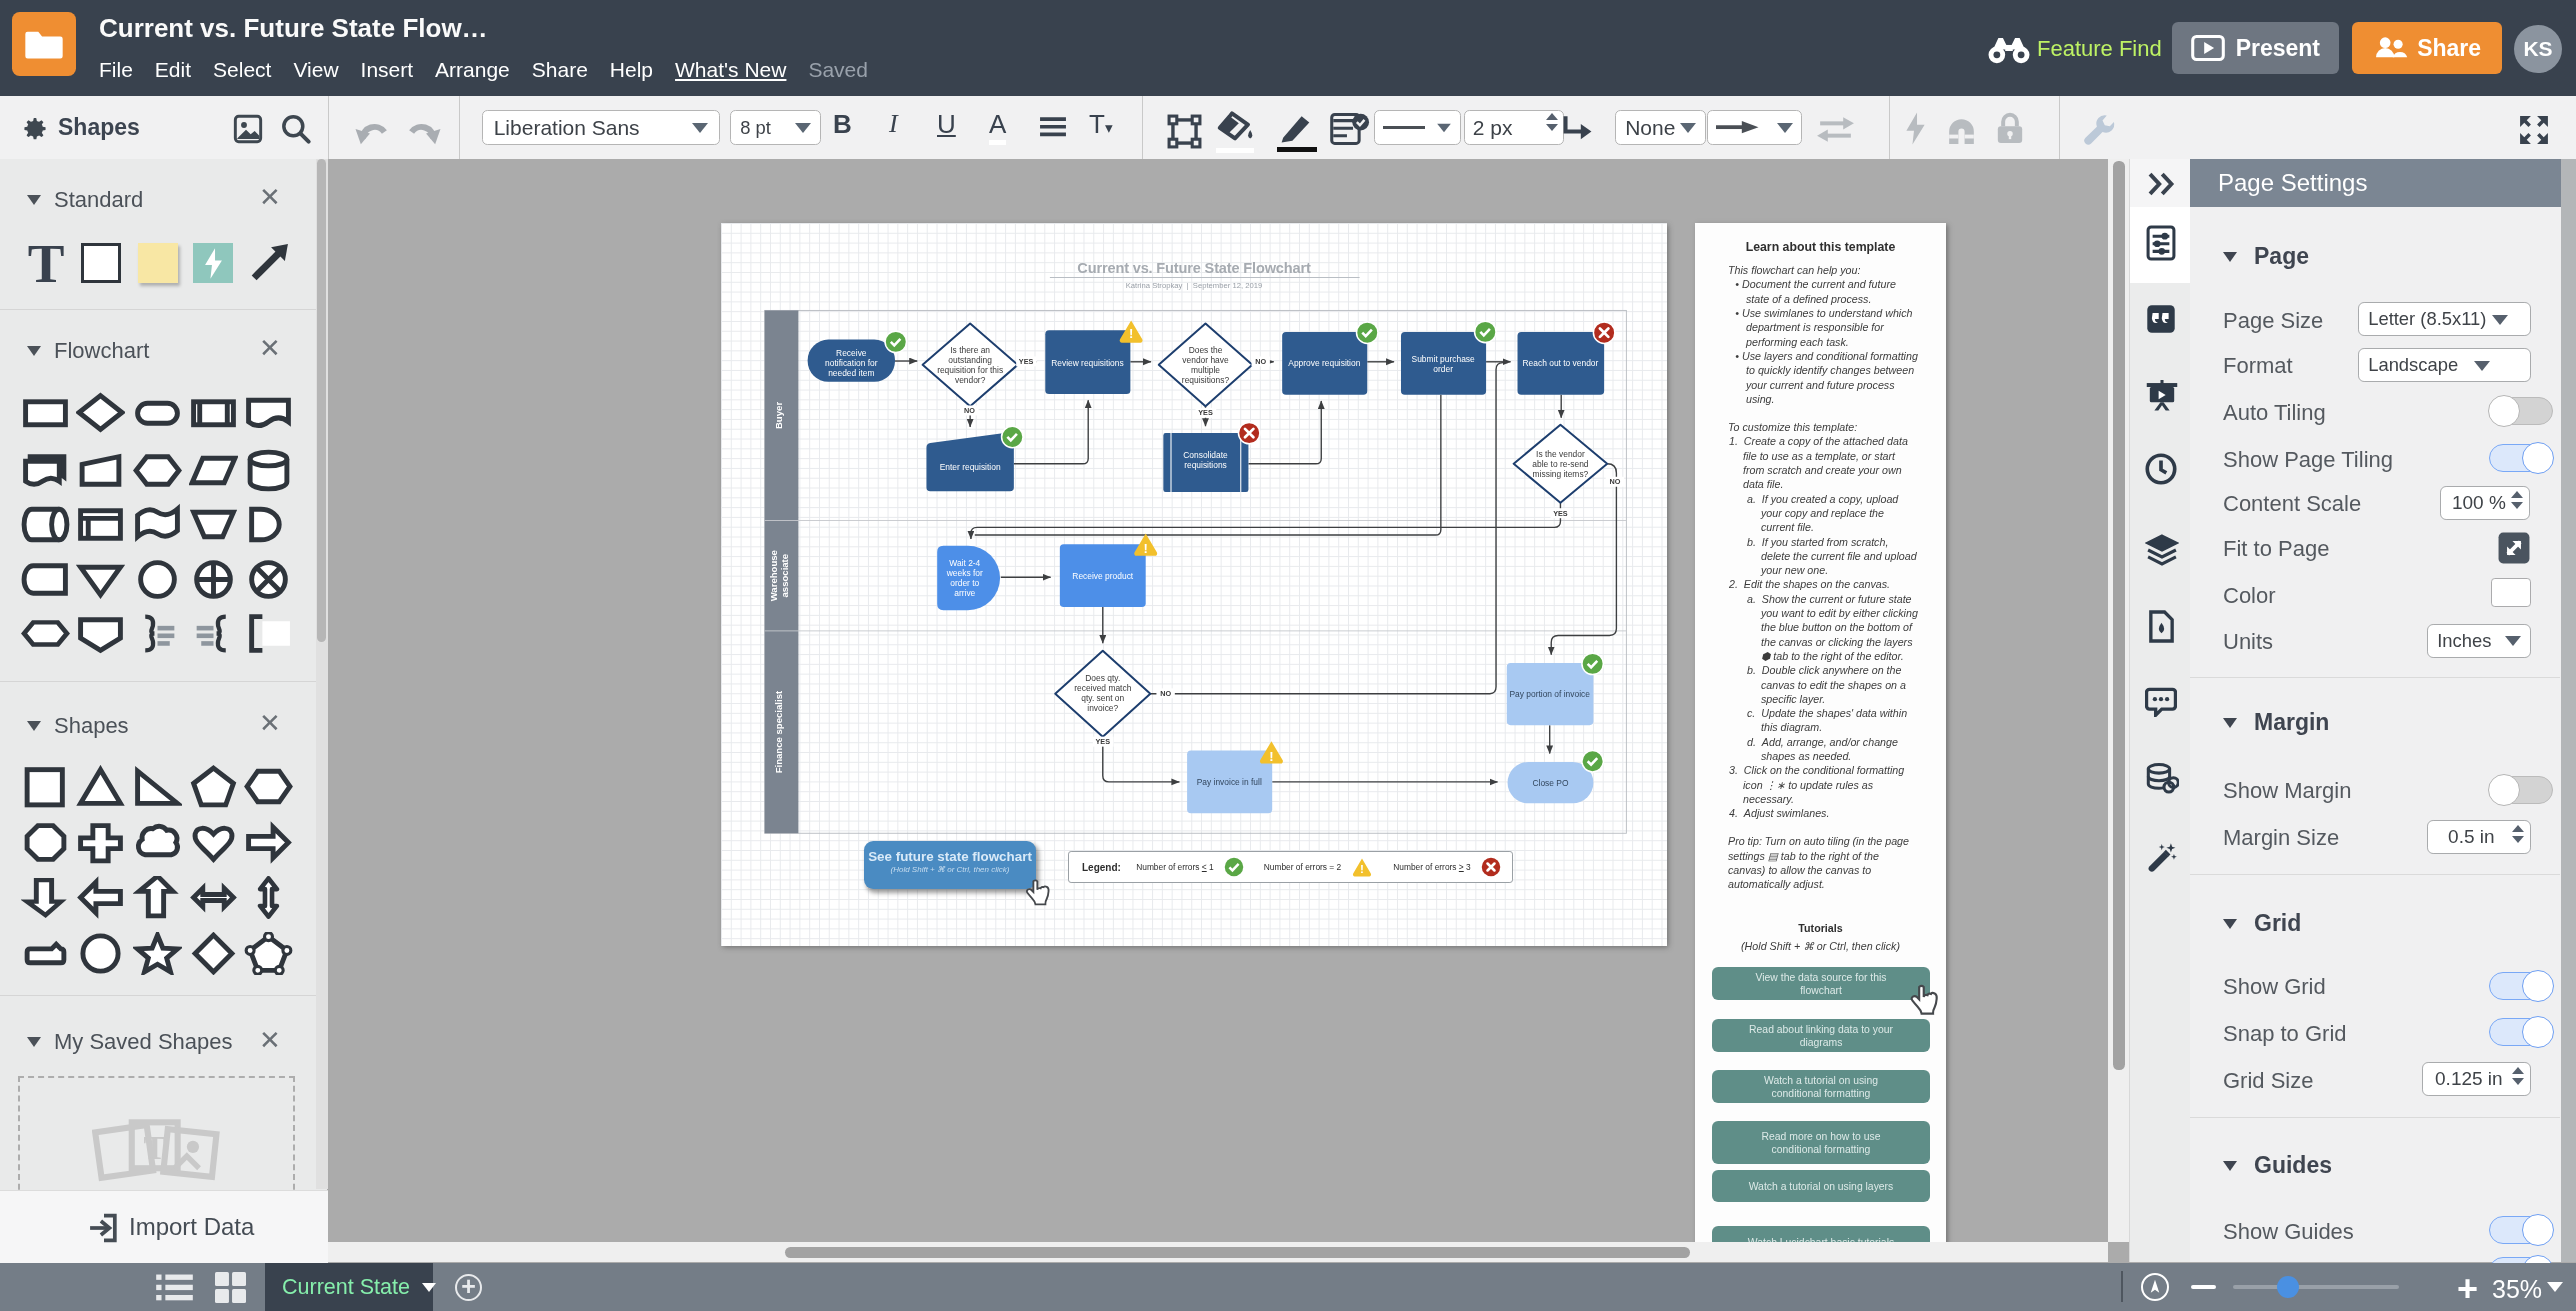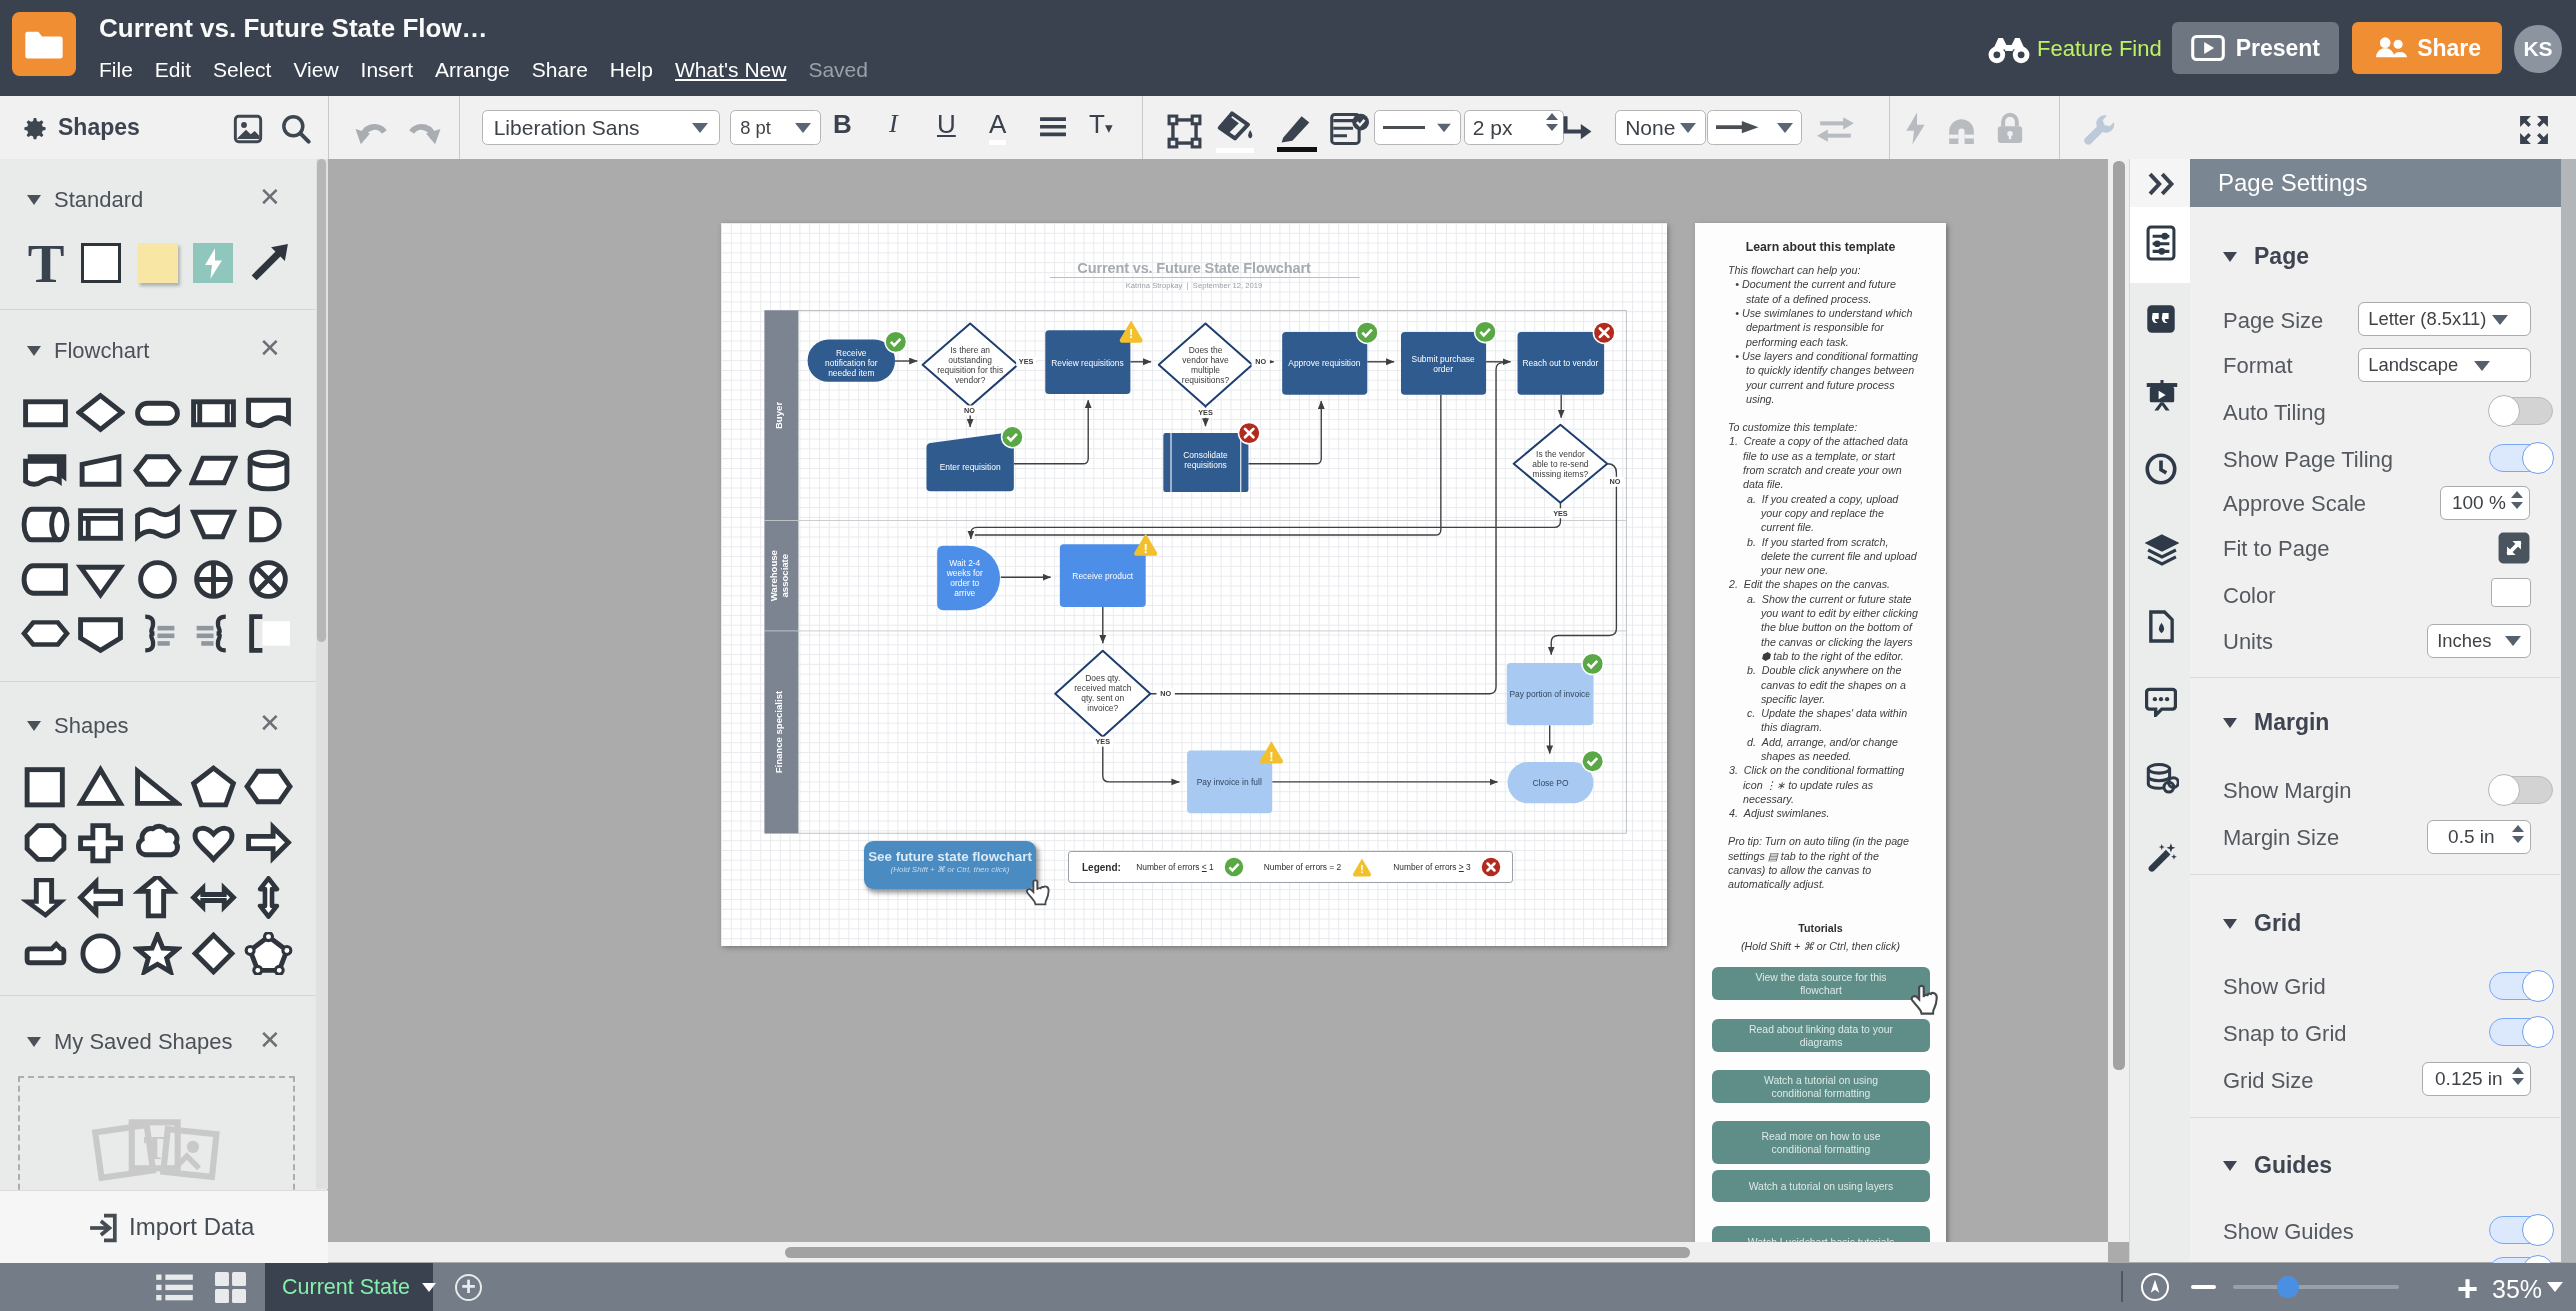--- a/index.html
+++ b/index.html
@@ -795,21 +795,21 @@
         <span class="stri" style="position:absolute;right:40px;top:12.3px"></span>
       </div>
  <div class="abs rlabel" style="left:33px;top:241px">Auto Tiling</div>
  <div class="tog off abs" style="left:299px;top:238px">
         <span class="knob"></span>
       </div>
  <div class="abs rlabel" style="left:33px;top:288px">Show Page Tiling</div>
  <div class="tog on abs" style="left:299px;top:285px">
         <span class="knob"></span>
       </div>
- <div class="abs rlabel" style="left:33px;top:332px">Approve Scale</div>
+ <div class="abs rlabel" style="left:33px;top:332px">Content Scale</div>
  <div class="spin abs" style="left:250px;top:327px;width:90px">
         <span style="margin-right:12.3px">100 %</span>
         <span class="sarr">
           <span class="u"></span>
           <span class="d"></span>
         </span>
       </div>
  <div class="abs rlabel" style="left:33px;top:377px">Fit to Page</div>
  <svg class="abs" style="left:307px;top:372px" width="34" height="34" viewBox="0 0 22 22">
         <rect x="1" y="1" width="20" height="20" rx="3" fill="#4a545f"></rect>

